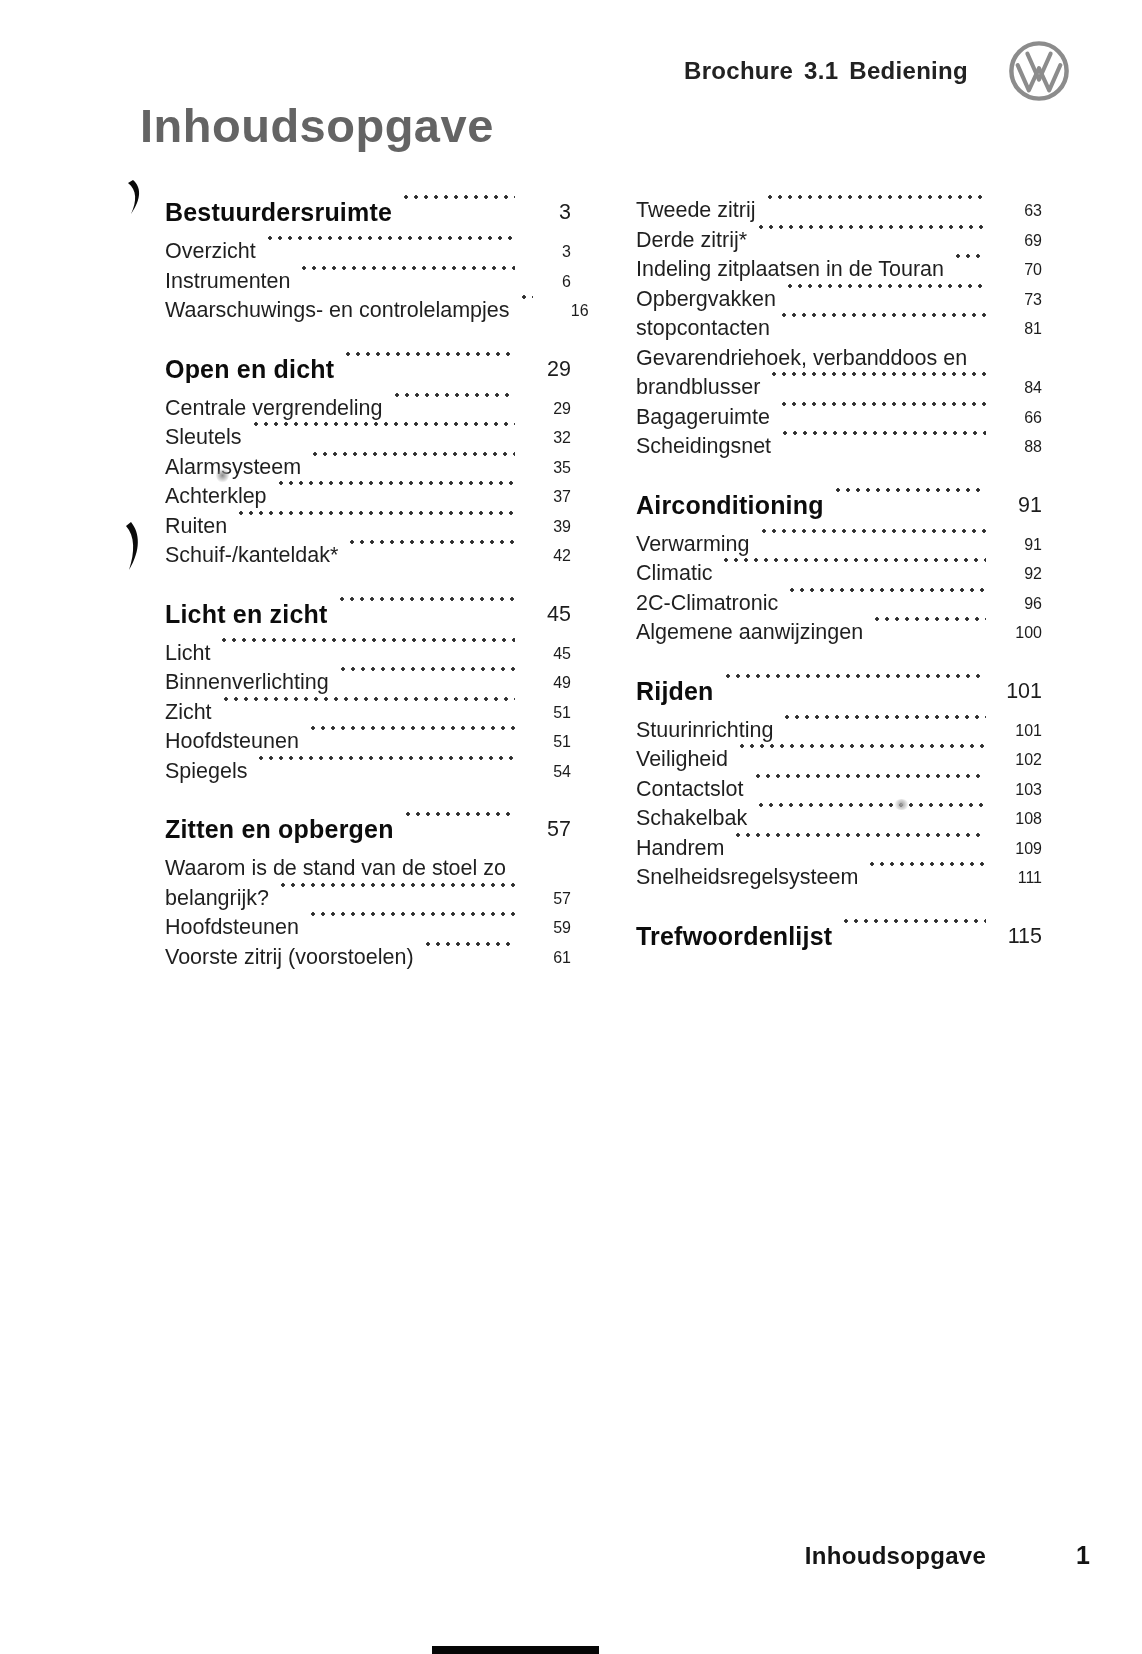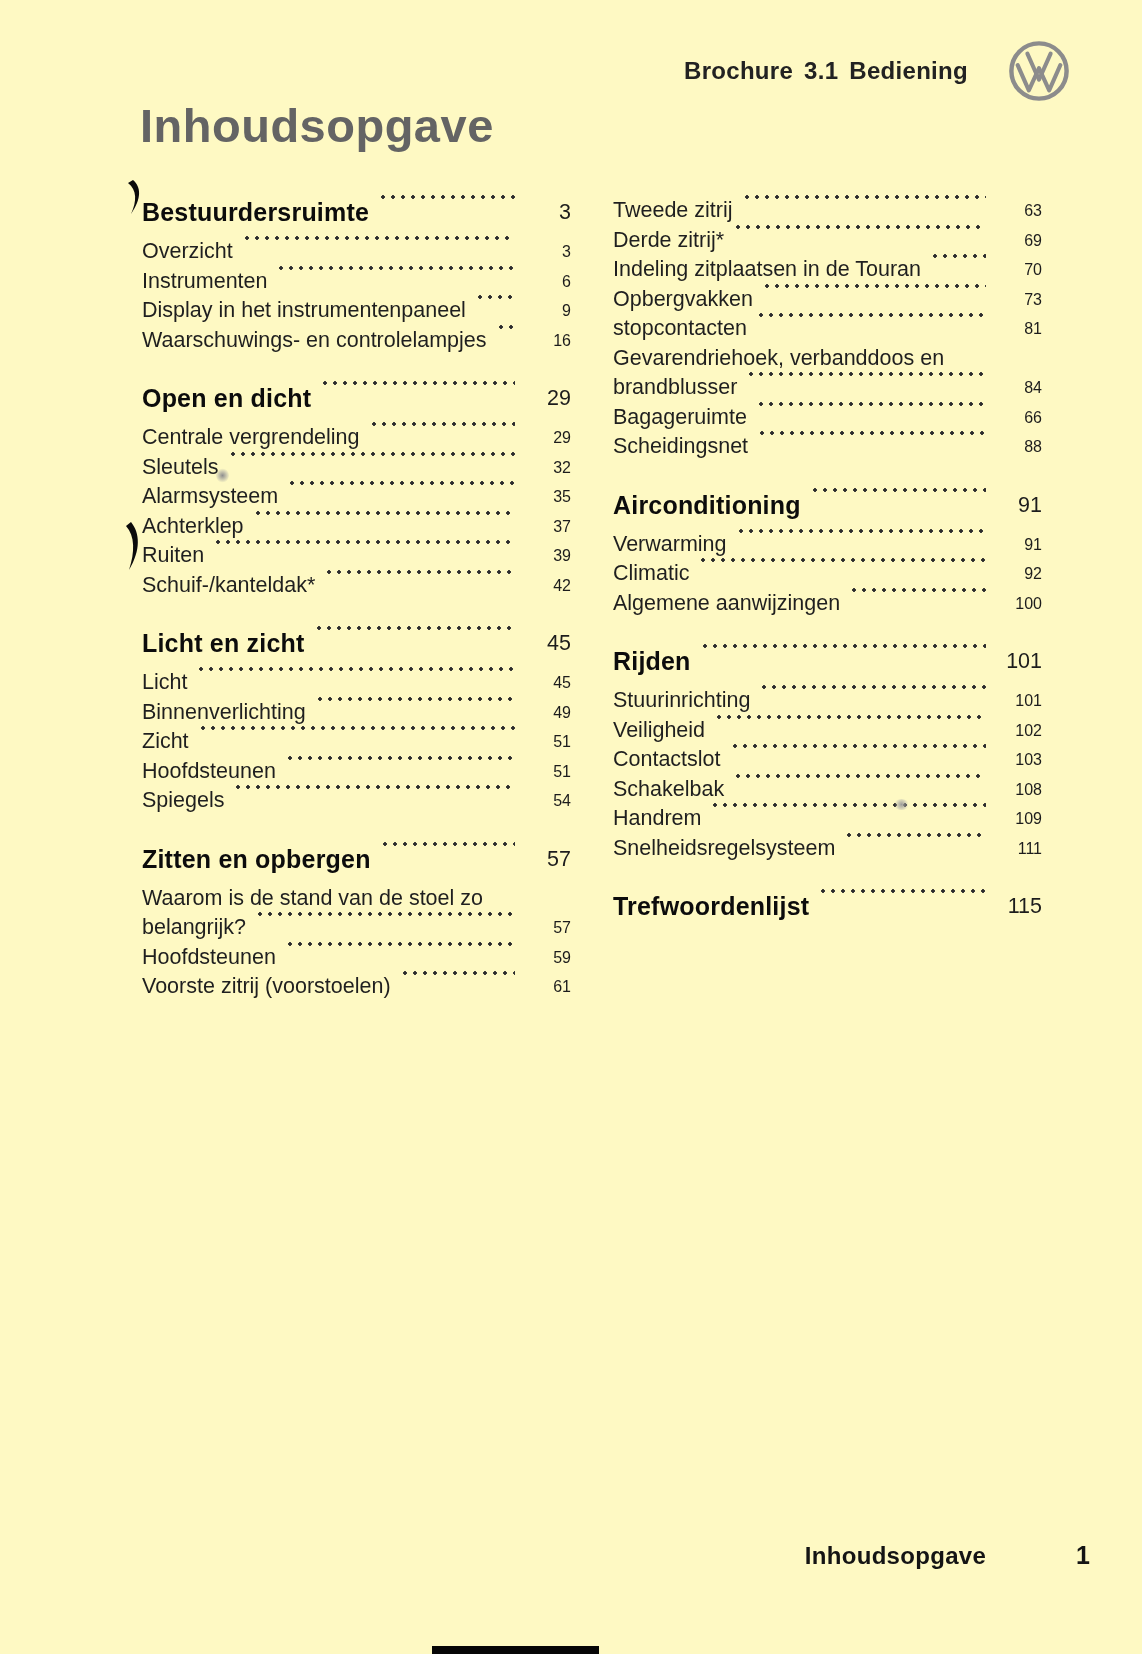--- a/index.html
+++ b/index.html
@@ -1,20 +1,20 @@
 <!DOCTYPE html>
 <html><head>
 <meta charset="utf-8">
 <style>
   html,body{margin:0;padding:0;background:#e8e8e8;}
   .page{
     position:relative;
     width:1142px;height:1654px;
     margin:0 auto;
-    background:#fef9c3;
+    background:#ffffff;
     overflow:hidden;
     font-family:"Liberation Sans","DejaVu Sans",sans-serif;
     color:#1f1f1f;
   }
 
   
   .brochure-header{
     position:absolute;top:40px;right:72px;
     display:flex;align-items:center;gap:40px;
   }
@@ -34,21 +34,21 @@
   
   .toc-columns{
     position:absolute;left:142px;top:196px;
     width:900px;display:flex;gap:42px;
   }
   .toc-column{width:429px;flex:0 0 429px;}
 
   .toc-section{margin:0;}
   .toc-row{
     display:flex;align-items:flex-start;
-    font-size:21.5px;line-height:29.5px;color:#1f1f1f;
+    font-size:21.5px;line-height:29.5px;color:#1f1f1f;margin-left:23px;
   }
   .toc-row .label{white-space:nowrap;}
   .toc-row.header-row{
     font-size:25px;line-height:33px;
     margin-top:27px;margin-bottom:8px;
   }
   .toc-section:first-child .toc-row.header-row{margin-top:0;}
   .toc-row.header-row .label{font-weight:700;color:#0c0c0c;letter-spacing:0.2px;}
   .toc-row.header-row .num{font-weight:400;font-size:21.5px;}
 
@@ -116,25 +116,20 @@
             <span class="label">Overzicht</span>
             <span class="leader"></span>
             <span class="num">3</span>
           </div>
           <div class="toc-row">
             <span class="label">Instrumenten</span>
             <span class="leader"></span>
             <span class="num">6</span>
           </div>
           <div class="toc-row">
-            <span class="label">Display in het instrumentenpaneel</span>
-            <span class="leader"></span>
-            <span class="num">9</span>
-          </div>
-          <div class="toc-row">
             <span class="label">Waarschuwings- en controlelampjes</span>
             <span class="leader"></span>
             <span class="num">16</span>
           </div>
         </div>
         <div class="toc-section">
           <div class="toc-row header-row">
             <span class="label">Open en dicht</span>
             <span class="leader"></span>
             <span class="num">29</span>
@@ -282,20 +277,25 @@
           </div>
           <div class="toc-row">
             <span class="label">Verwarming</span>
             <span class="leader"></span>
             <span class="num">91</span>
           </div>
           <div class="toc-row">
             <span class="label">Climatic</span>
             <span class="leader"></span>
             <span class="num">92</span>
+          </div>
+          <div class="toc-row">
+            <span class="label">2C-Climatronic</span>
+            <span class="leader"></span>
+            <span class="num">96</span>
           </div>
           <div class="toc-row">
             <span class="label">Algemene aanwijzingen</span>
             <span class="leader"></span>
             <span class="num">100</span>
           </div>
         </div>
         <div class="toc-section">
           <div class="toc-row header-row">
             <span class="label">Rijden</span>

